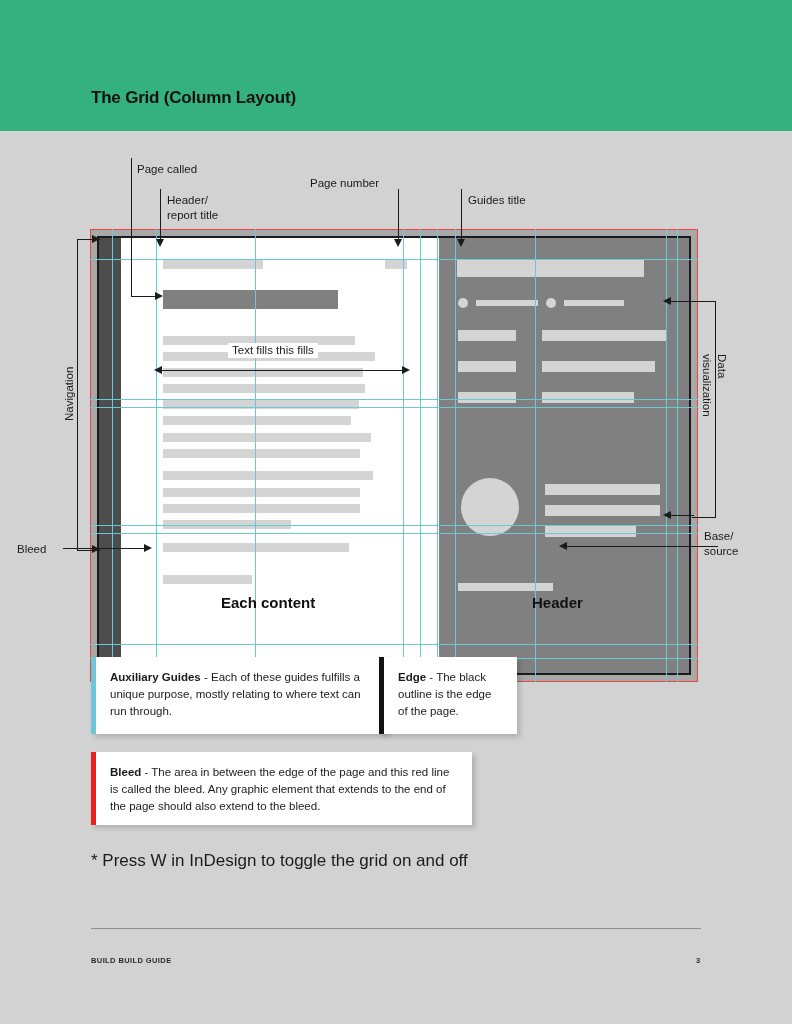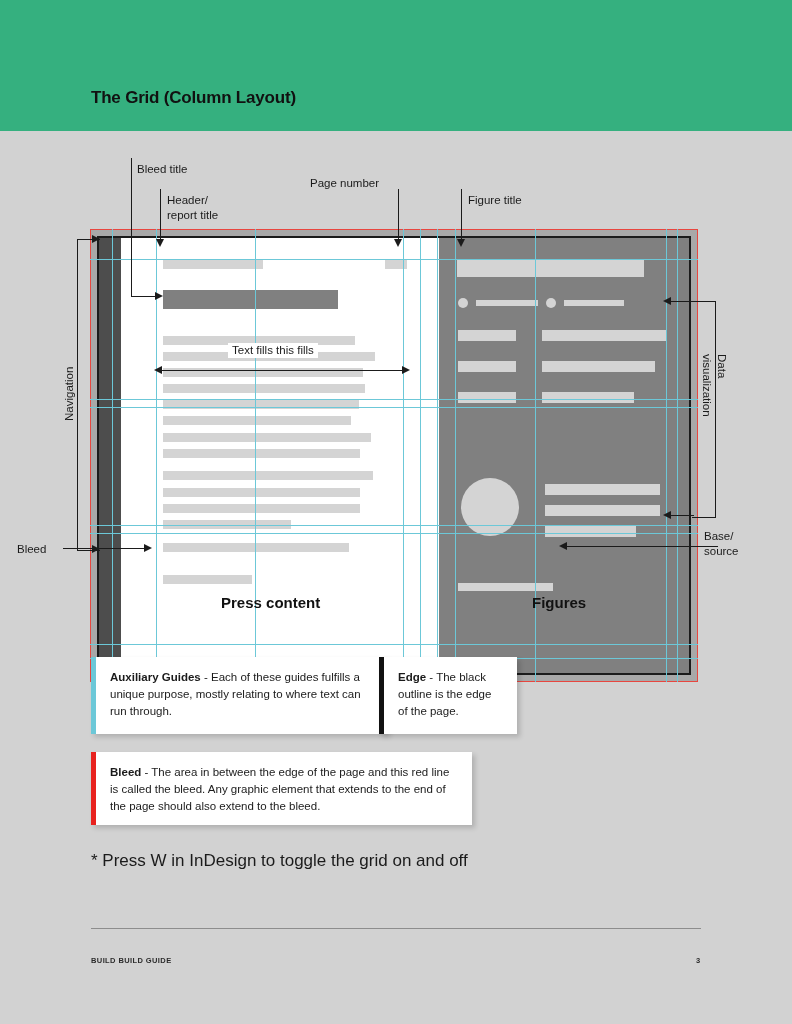--- a/index.html
+++ b/index.html
@@ -260,35 +260,35 @@
 
     <div class="gh" style="top:30px;"></div>
     <div class="gh" style="top:170px;"></div>
     <div class="gh" style="top:178px;"></div>
     <div class="gh" style="top:296px;"></div>
     <div class="gh" style="top:304px;"></div>
     <div class="gh" style="top:415px;"></div>
     <div class="gh" style="top:429px;"></div>
   </div>
 
-  <div class="anno-label" style="left:137px; top:31px;">Bleed title</div>
+  <div class="anno-label" style="left:137px; top:31px;">Page called</div>
   <div class="lead-v" style="left:131px; top:27px; height:139px;"></div>
   <div class="lead-h" style="left:131px; top:165px; width:25px;"></div>
   <div class="arrow arrow-right" style="left:155px; top:161px;"></div>
 
   <div class="anno-label" style="left:167px; top:62px;">Header/
 report title</div>
   <div class="lead-v" style="left:160px; top:58px; height:52px;"></div>
   <div class="arrow arrow-down" style="left:156px; top:108px;"></div>
 
   <div class="anno-label" style="left:310px; top:45px;">Page number</div>
   <div class="lead-v" style="left:398px; top:58px; height:52px;"></div>
   <div class="arrow arrow-down" style="left:394px; top:108px;"></div>
 
-  <div class="anno-label" style="left:468px; top:62px;">Figure title</div>
+  <div class="anno-label" style="left:468px; top:62px;">Guides title</div>
   <div class="lead-v" style="left:461px; top:58px; height:52px;"></div>
   <div class="arrow arrow-down" style="left:457px; top:108px;"></div>
 
   <div class="bracket" style="left:77px; top:108px; width:22px; height:310px; border-right:none;"></div>
   <div class="arrow arrow-right" style="left:92px; top:104px;"></div>
   <div class="arrow arrow-right" style="left:92px; top:414px;"></div>
   <div class="anno-label rot-left" style="left:62px; top:290px;">Navigation</div>
 
   <div class="anno-label" style="left:17px; top:411px;">Bleed</div>
   <div class="lead-h" style="left:63px; top:417px; width:83px;"></div>
@@ -304,22 +304,22 @@
   <div class="anno-label" style="left:704px; top:398px;">Base/
 source</div>
   <div class="lead-h" style="left:565px; top:415px; width:153px;"></div>
   <div class="arrow arrow-left" style="left:559px; top:411px;"></div>
 
   <div class="anno-label" style="left:228px; top:212px; background:#ffffff; padding:0 4px; font-size:11.5px;">Text fills this fills</div>
   <div class="lead-h" style="left:160px; top:239px; width:245px;"></div>
   <div class="arrow arrow-left" style="left:154px; top:235px;"></div>
   <div class="arrow arrow-right" style="left:402px; top:235px;"></div>
 
-  <div class="section-label" style="left:221px; top:463px;">Press content</div>
-  <div class="section-label" style="left:532px; top:463px;">Figures</div>
+  <div class="section-label" style="left:221px; top:463px;">Each content</div>
+  <div class="section-label" style="left:532px; top:463px;">Header</div>
 </div>
 
 <div class="card" style="left:91px; top:657px; width:296px; height:77px; border-left:5px solid #6cc8d8;">
   <b>Auxiliary Guides</b><span> - Each of these guides fulfills a unique purpose, mostly relating to where text can run through.</span>
 </div>
 
 <div class="card" style="left:379px; top:657px; width:138px; height:77px; border-left:5px solid #111111;">
   <b>Edge</b><span> - The black outline is the edge of the page.</span>
 </div>
 

